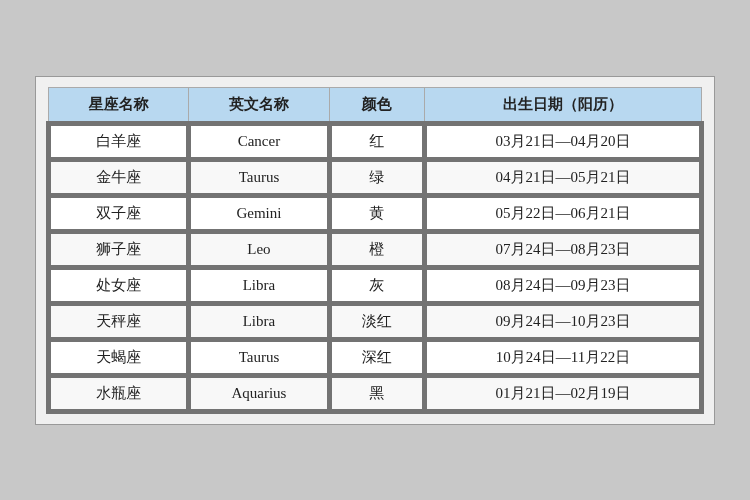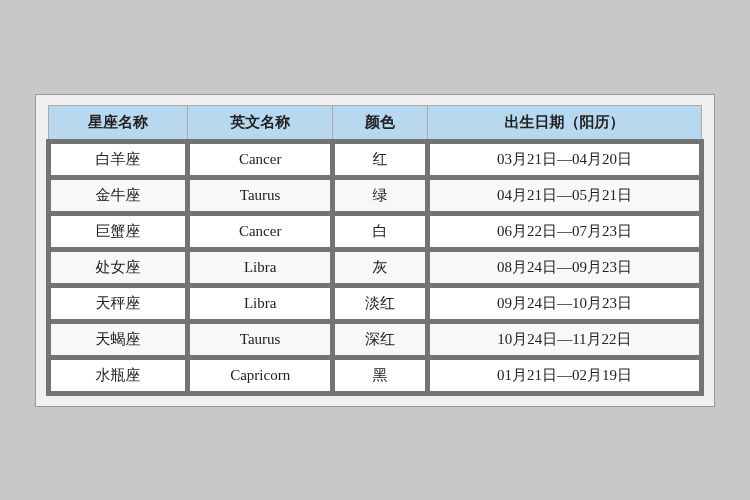--- a/index.html
+++ b/index.html
@@ -73,24 +73,30 @@
           <td>红</td>
           <td>03月21日—04月20日</td>
         </tr>
         <tr>
           <td>金牛座</td>
           <td>Taurus</td>
           <td>绿</td>
           <td>04月21日—05月21日</td>
         </tr>
         <tr>
-          <td>巨蟹座</td>
-          <td>Cancer</td>
-          <td>白</td>
-          <td>06月22日—07月23日</td>
+          <td>双子座</td>
+          <td>Gemini</td>
+          <td>黄</td>
+          <td>05月22日—06月21日</td>
+        </tr>
+        <tr>
+          <td>狮子座</td>
+          <td>Leo</td>
+          <td>橙</td>
+          <td>07月24日—08月23日</td>
         </tr>
         <tr>
           <td>处女座</td>
           <td>Libra</td>
           <td>灰</td>
           <td>08月24日—09月23日</td>
         </tr>
         <tr>
           <td>天秤座</td>
           <td>Libra</td>
@@ -98,19 +104,19 @@
           <td>09月24日—10月23日</td>
         </tr>
         <tr>
           <td>天蝎座</td>
           <td>Taurus</td>
           <td>深红</td>
           <td>10月24日—11月22日</td>
         </tr>
         <tr>
           <td>水瓶座</td>
-          <td>Capricorn</td>
+          <td>Aquarius</td>
           <td>黑</td>
           <td>01月21日—02月19日</td>
         </tr>
       </tbody>
   </table>
 </div>
 
 </body></html>

